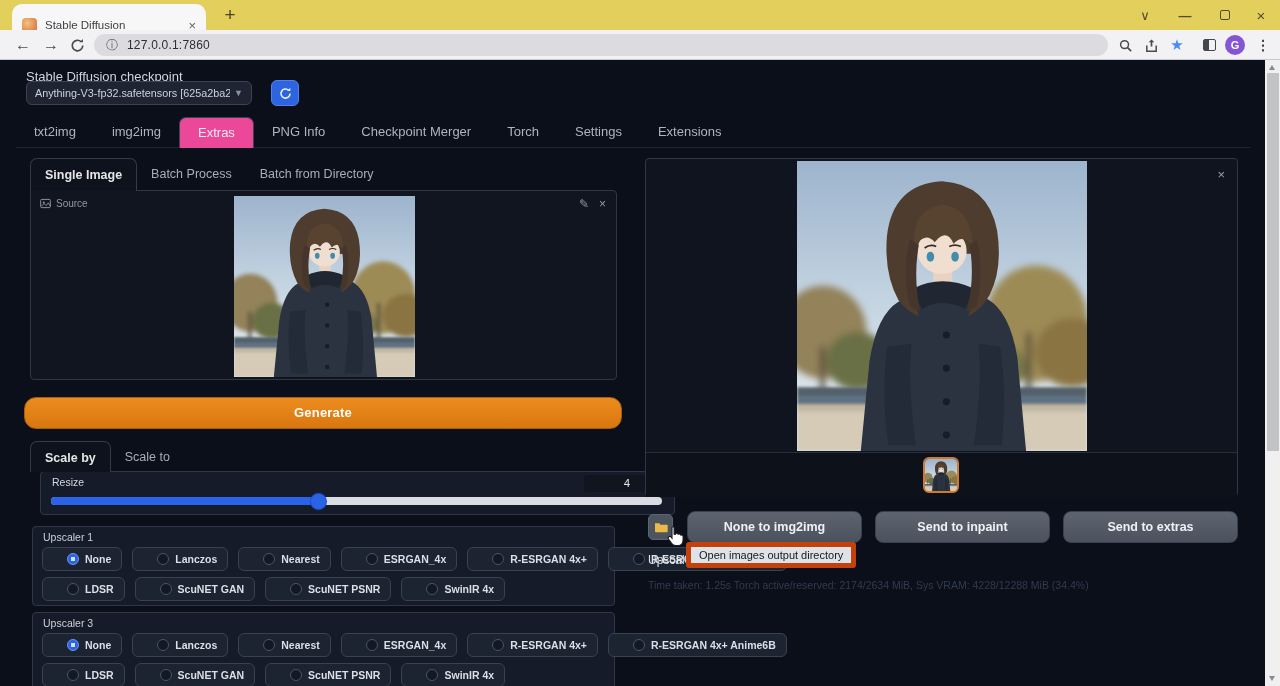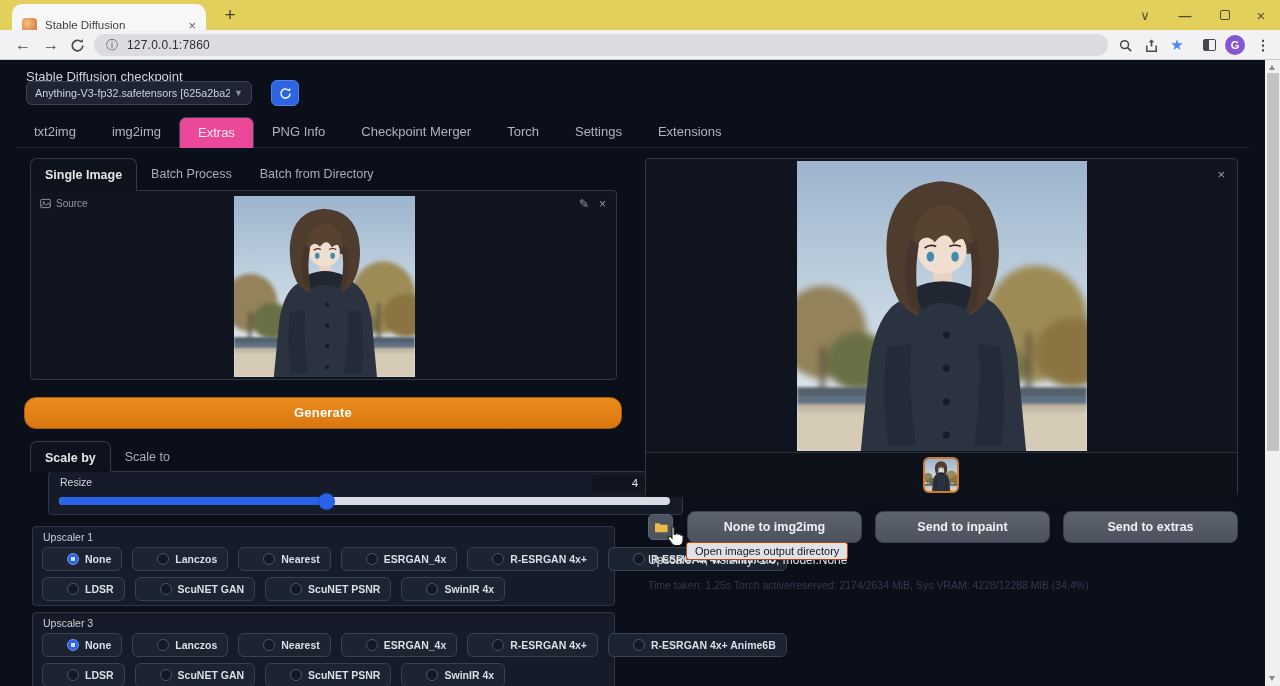--- a/index.html
+++ b/index.html
@@ -62,21 +62,21 @@
   .stab.active{border:1px solid #323b4b;border-bottom:none;border-radius:7px 7px 0 0;background:#0d121d;color:#e5e5e5;font-weight:700}
   .srcpanel{position:absolute;left:6px;top:32px;width:587px;height:190px;background:#10151f;border:1px solid #2f3746;border-radius:0 4px 4px 4px}
   .srclabel{position:absolute;left:9px;top:7px;display:flex;align-items:center;gap:5px;font-size:10px;color:#9098a5}
   .srcicons{position:absolute;right:10px;top:6px;display:flex;gap:10px;color:#949ca9;font-size:12px}
   .srcimg{position:absolute;left:203px;top:5px;width:181px;height:181px}
   .scene{display:block;width:100%;height:100%}
 
   .generate{position:absolute;left:0;top:239px;width:598px;height:32px;border-radius:12px;background:linear-gradient(180deg,#ec8c1e,#d9770f);border:1px solid #a85f0d;color:#fdfdfd;font-size:13px;font-weight:700;text-align:center;line-height:30px;letter-spacing:.2px;cursor:pointer}
 
   .scalenav{position:absolute;left:6px;top:283px;display:flex;height:31px;z-index:2}
-  .rspanel{position:absolute;left:24px;top:313px;width:635px;height:44px}
+  .rspanel{position:absolute;left:16px;top:313px;width:635px;height:44px}
   .rs-label{position:absolute;left:11px;top:4px;font-size:10.5px;color:#d3d8e0}
   .rs-num{position:absolute;right:4px;top:3px;width:86px;height:17px;background:#10151f;border-radius:4px;color:#e2e6ec;font-size:11.5px;text-align:center;line-height:17px}
   .slider{position:absolute;left:10px;right:12px;top:25px;height:8px;border-radius:4px;background:#d9dde3}
   .slider-fill{position:absolute;left:0;top:0;height:8px;width:43.7%;background:#2a63e8;border-radius:4px 0 0 4px}
   .slider-thumb{position:absolute;left:43.7%;top:-3.5px;width:15px;height:15px;margin-left:-7px;border-radius:50%;background:#2a63e8;box-shadow:0 0 0 1px #1d4fc0}
 
   .upspanel{position:absolute;left:8px;width:583px;height:80px}
   .ups1{top:368px}.ups2{top:454px}
   .ups-label{position:absolute;left:10px;top:4px;font-size:10.5px;color:#ccd2db}
   .pillrow{position:absolute;left:9px;right:4px;display:flex;gap:10px}
@@ -91,21 +91,21 @@
   .gal-close{position:absolute;right:12px;top:8px;color:#9aa1ad;font-size:13px;cursor:pointer}
   .galimg{position:absolute;left:151px;top:2px;width:290px;height:290px}
   .thumbstrip{position:absolute;left:0;top:293px;width:591px;height:45px;border-top:1px solid #272f3d;background:#0d1119}
   .thumb{position:absolute;left:277px;top:4px;width:36px;height:36px;border:2px solid #cf7a2e;border-radius:6px;overflow:hidden;cursor:pointer}
 
   .btnrow{position:absolute;left:0;top:353px;width:593px;height:32px}
   .folderbtn{position:absolute;left:3px;top:3px;width:25px;height:26px;border-radius:5px;background:#4c5460;border:1px solid #5d6572;display:flex;align-items:center;justify-content:center;cursor:pointer}
   .sendbtn{position:absolute;top:0;width:175px;height:32px;border-radius:8px;background:linear-gradient(180deg,#5d6470,#4b525e);border:1px solid #394050;color:#eef0f4;font-size:12.5px;font-weight:700;text-align:center;line-height:30px;cursor:pointer}
   .send1{left:42px}.send2{left:230px}.send3{left:418px}
 
-  .tooltip{position:absolute;left:41px;top:384px;background:#dfe3e8;border:1px solid #c2410c;border-radius:3px;color:#15181d;font-size:11px;padding:2px 8px;white-space:nowrap;z-index:5}
+  .tooltip{position:absolute;left:41px;top:384px;background:#dfe3e8;border:5px solid #c2410c;border-radius:3px;color:#15181d;font-size:11px;padding:2px 8px;white-space:nowrap;z-index:5}
   .resultinfo{position:absolute;left:3px;top:395px;font-size:12px;color:#dde1e9;z-index:2}
   .perfinfo{position:absolute;left:3px;top:421px;font-size:10.5px;color:#303c50;z-index:1}
   .cursor{position:absolute;left:20px;top:367px;z-index:9}
 </style>
 </head>
 <body>
 
 <div id="app">
 
   <svg width="0" height="0" style="position:absolute">

